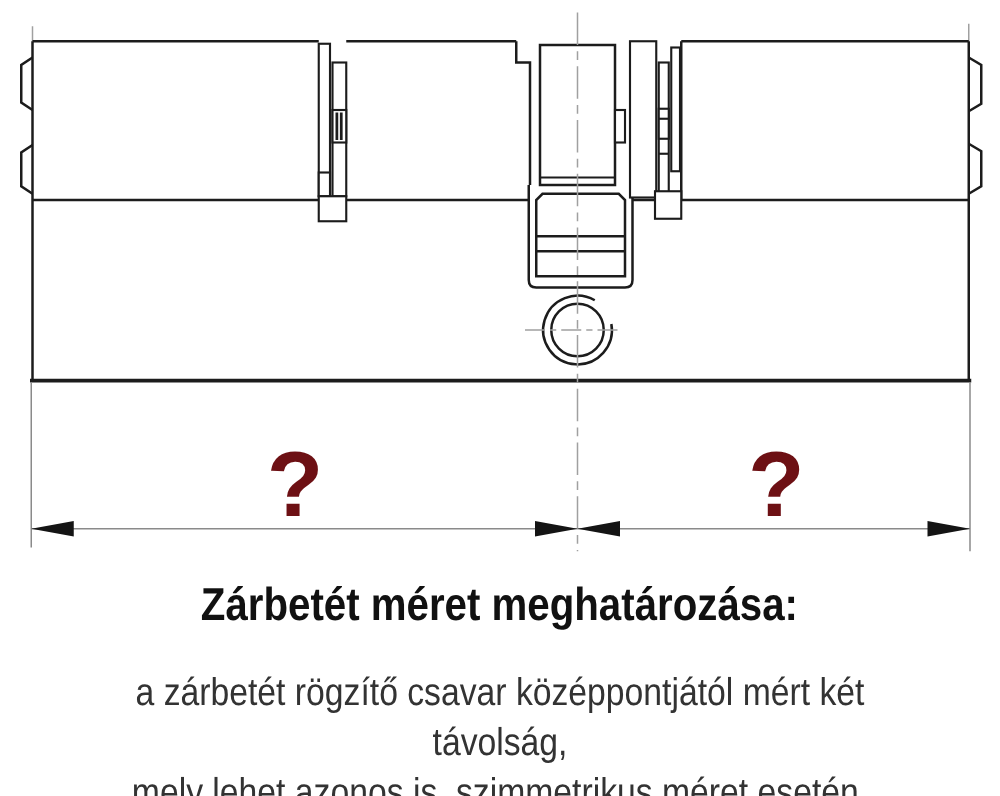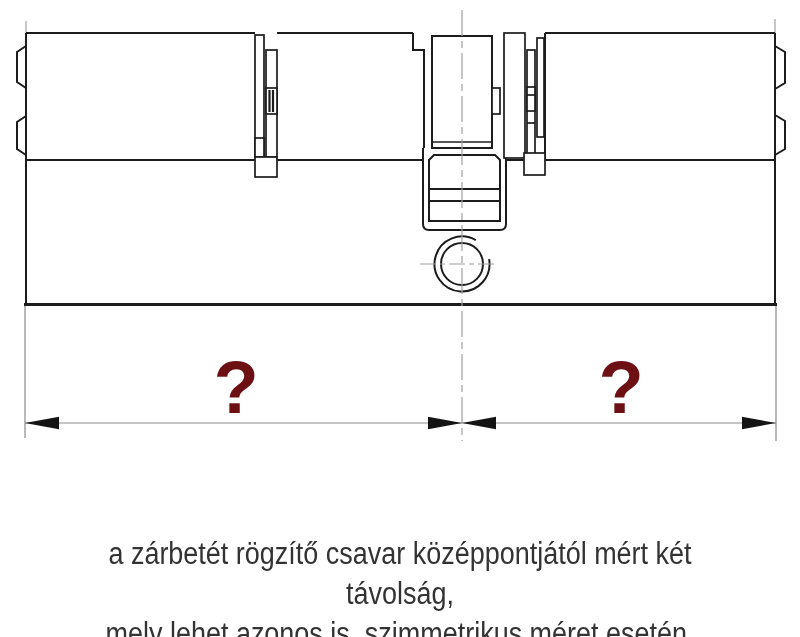--- a/index.html
+++ b/index.html
@@ -111,20 +111,23 @@
       <polygon points="25,423 59,416.8 59,429.2"></polygon>
       <polygon points="462,423 428,416.8 428,429.2"></polygon>
       <polygon points="462,423 496,416.8 496,429.2"></polygon>
       <polygon points="776,423 742,416.8 742,429.2"></polygon>
     </g>
   </svg>
 
   <div class="dim-value left">?</div>
   <div class="dim-value right">?</div>
 
+  <div class="caption-title">
+    <span>Zárbetét méret meghatározása:</span>
+  </div>
   <div class="caption-body">
     <div class="inner">
       <div>a zárbetét rögzítő csavar középpontjától mért két távolság,</div>
       <div>mely lehet azonos is, szimmetrikus méret esetén.</div>
     </div>
   </div>
 
 </div>
 
 </body></html>

